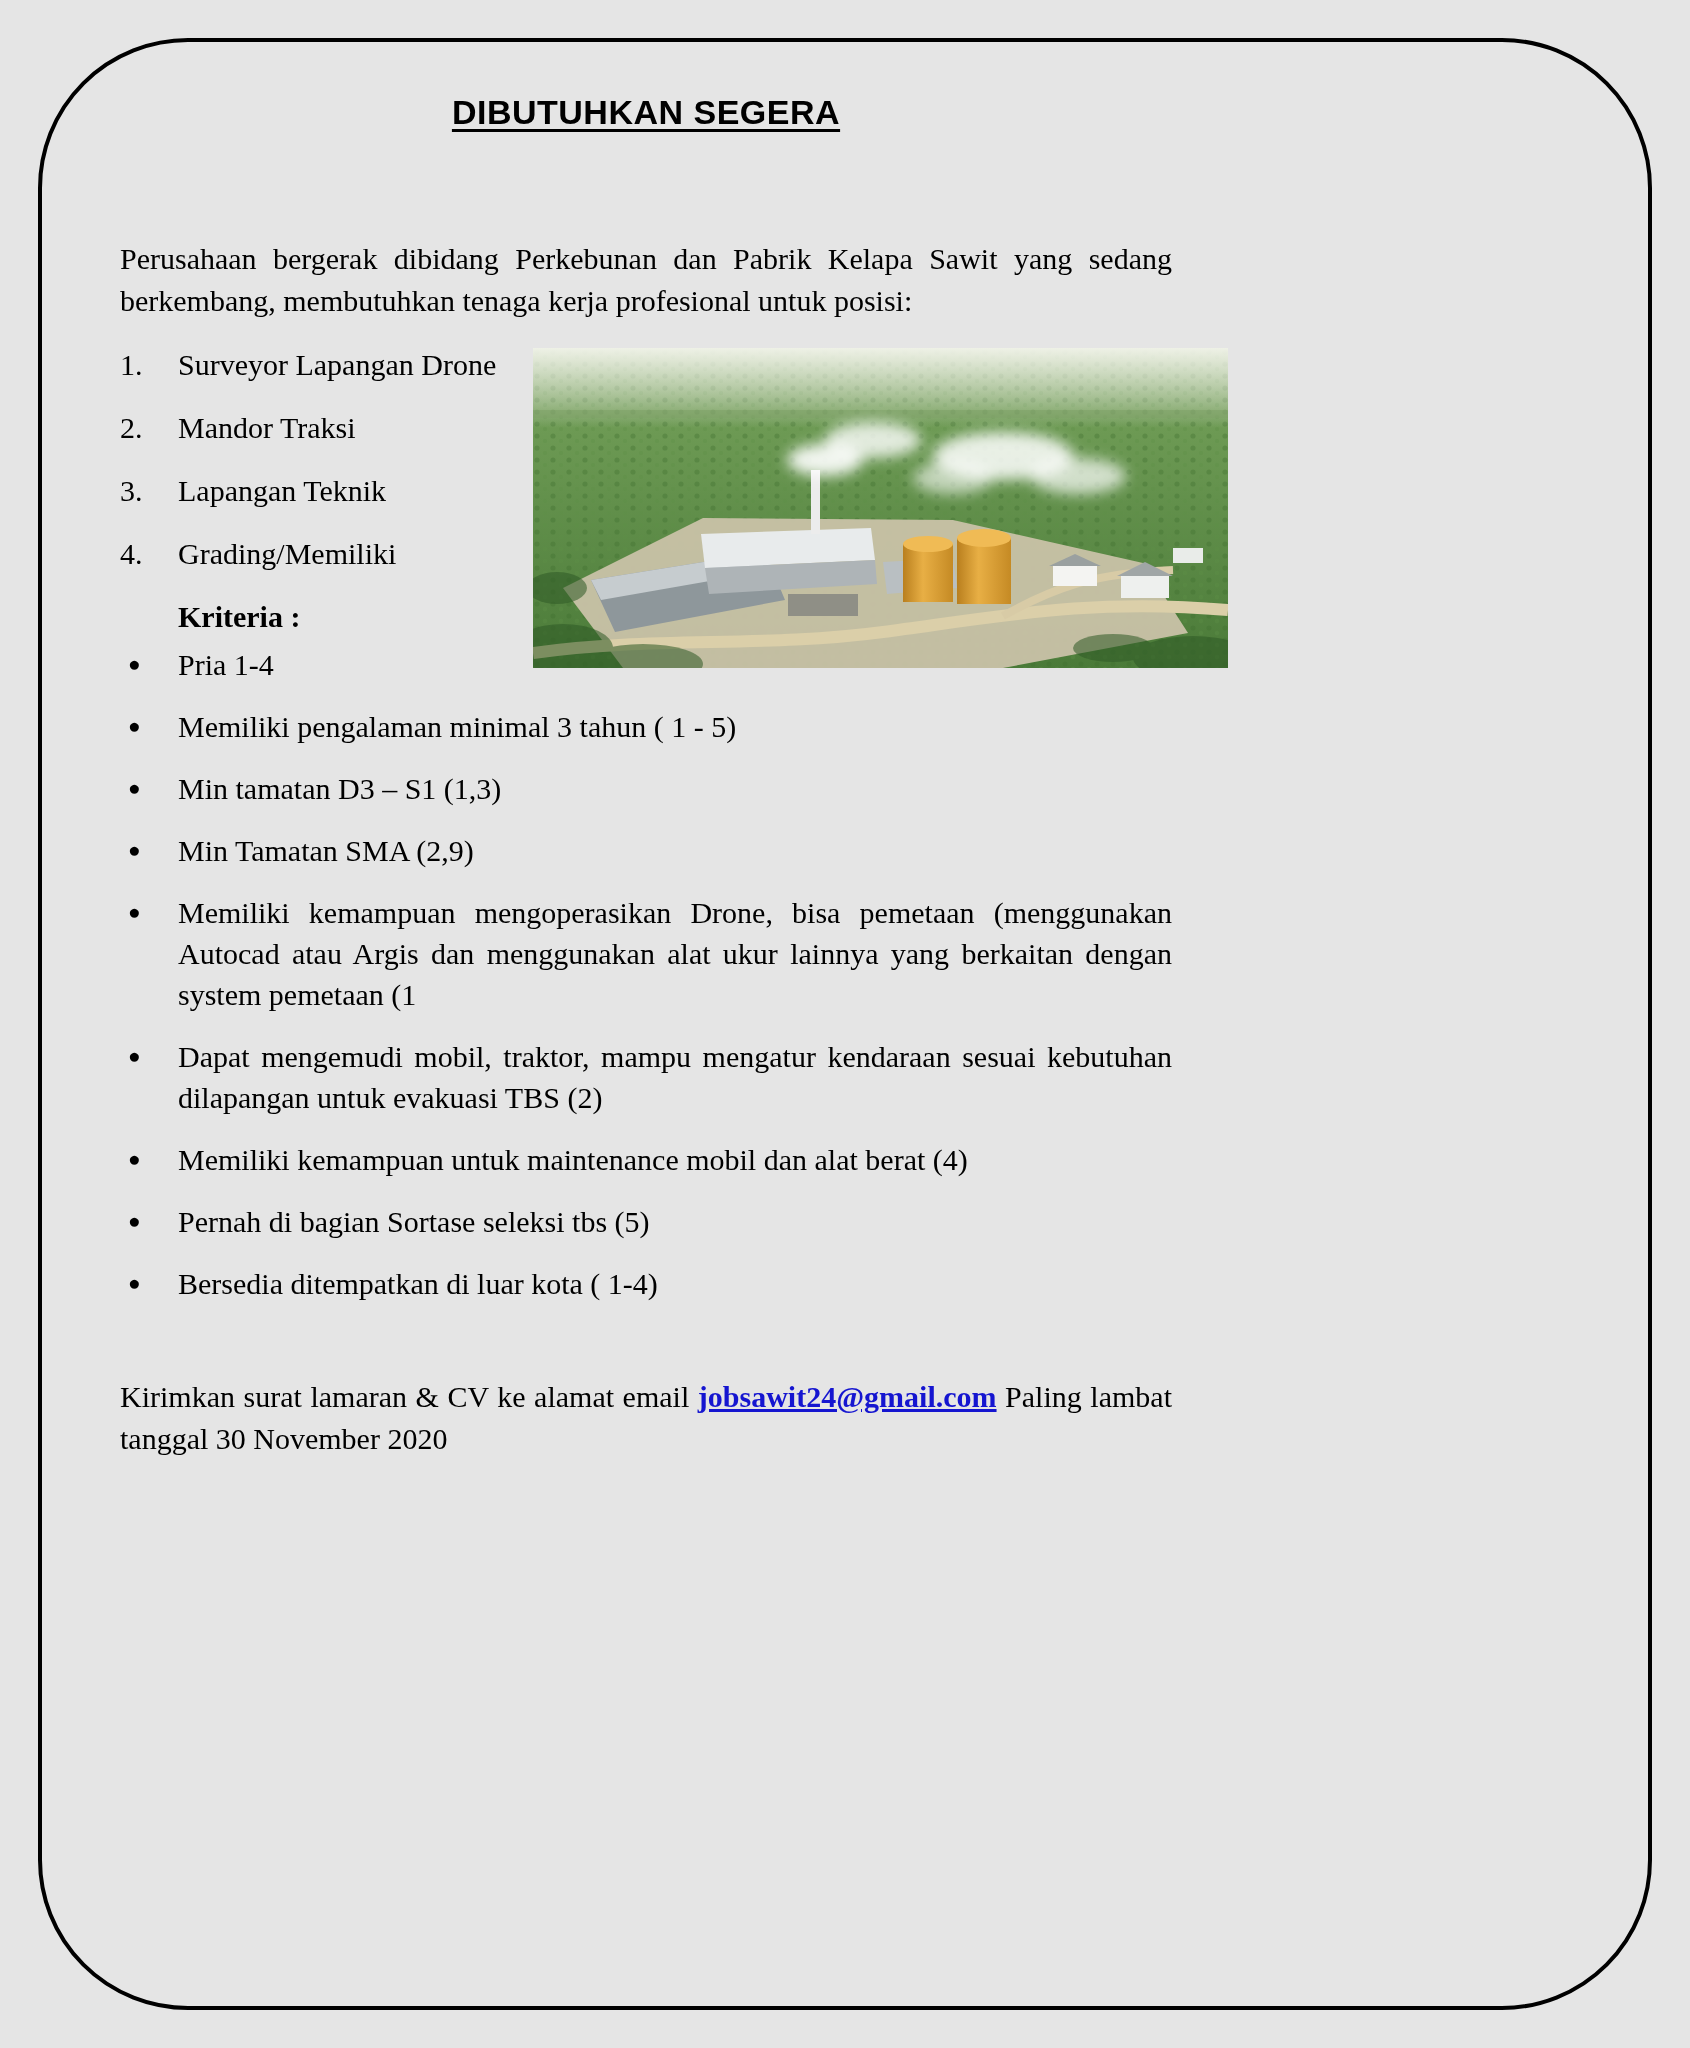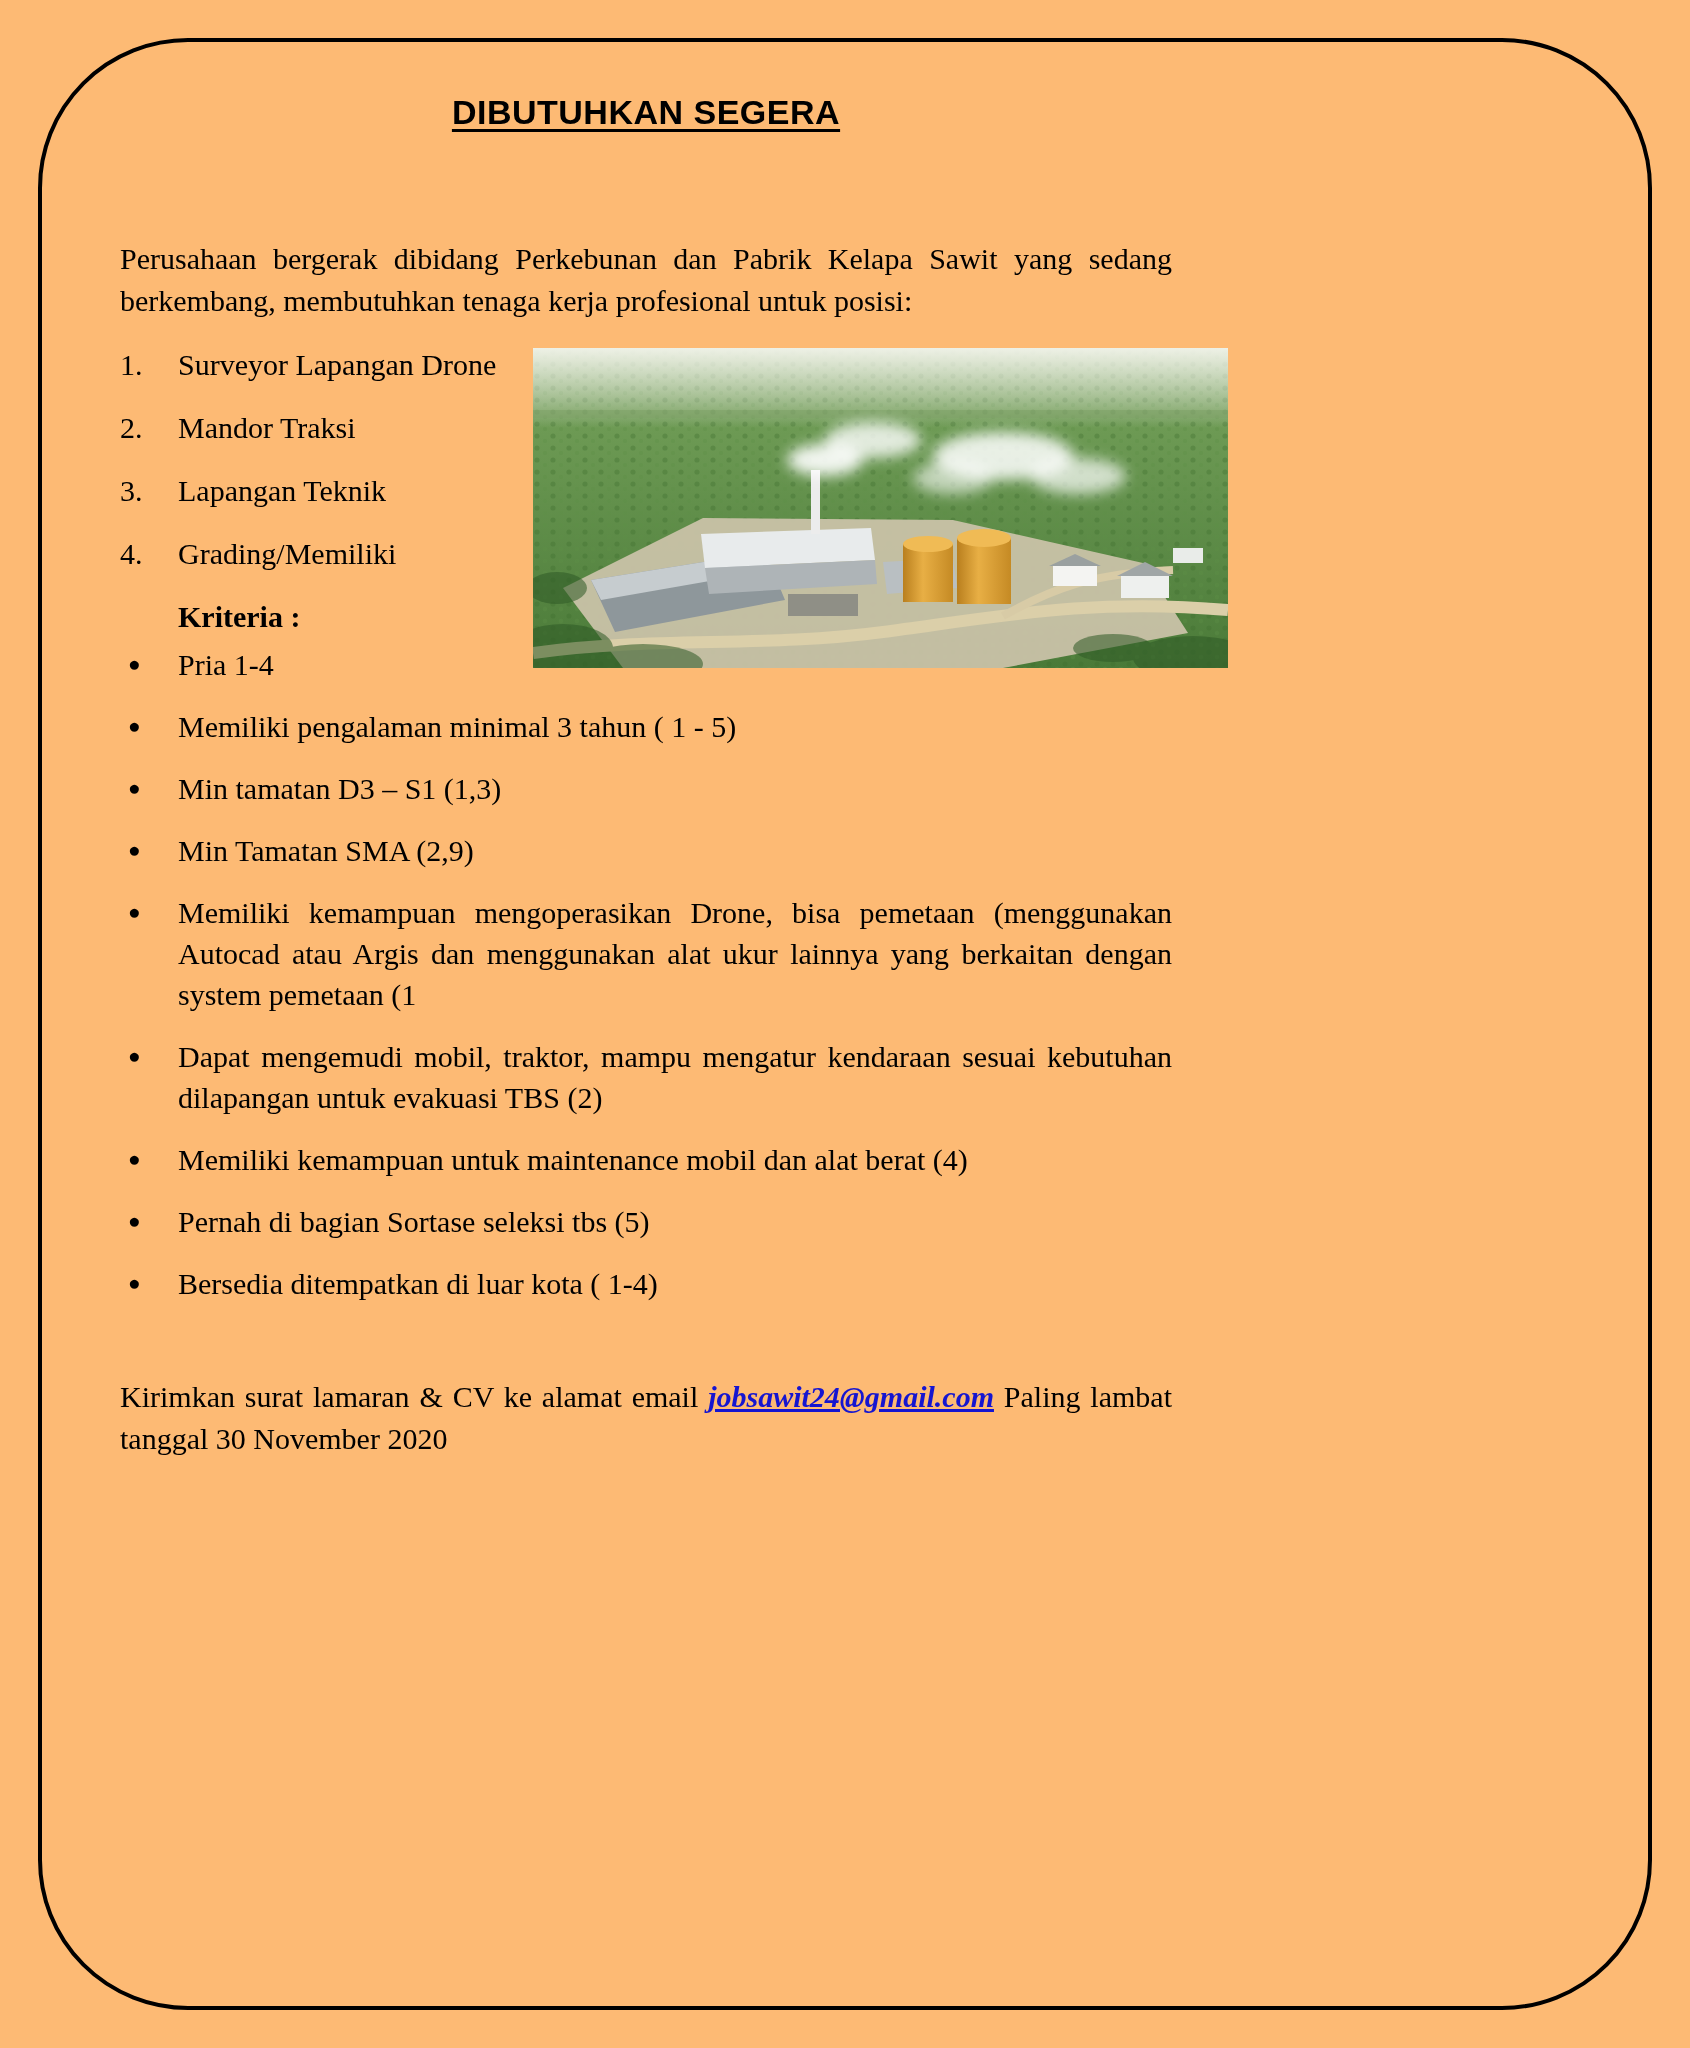--- a/index.html
+++ b/index.html
@@ -1,20 +1,20 @@
 <!DOCTYPE html>
 <html><head>
 <meta charset="utf-8">
 <style>
   * { margin:0; padding:0; box-sizing:border-box; }
   html,body { background:#ffffff; }
   .page {
     position:relative;
     width:1690px; height:2048px;
-    background:#fdba74;
+    background:#e5e5e5;
     font-family:"Liberation Serif","DejaVu Serif",serif;
     color:#000000;
     overflow:hidden;
   }
   .frame {
     position:absolute;
     left:38px; top:38px; right:38px; bottom:38px;
     border:4px solid #000000;
     border-radius:150px;
     pointer-events:none;
@@ -75,21 +75,20 @@
     left:120px; top:1376px;
     width:1052px;
     font-size:30px;
     line-height:42px;
     text-align:justify;
   }
   .email {
     font-weight:bold;
     text-decoration:underline;
     color:#1515d0;
-    font-style:italic;
   }
   .photo {
     position:absolute;
     left:533px; top:348px;
     width:695px; height:320px;
     overflow:hidden;
   }
   .photo svg { display:block; width:100%; height:100%; }
 </style>
 </head>

